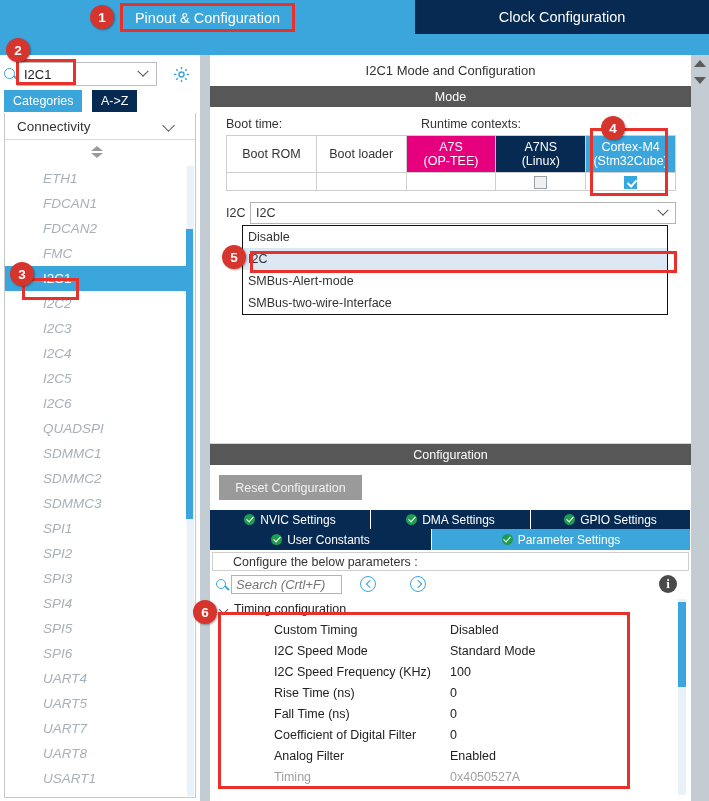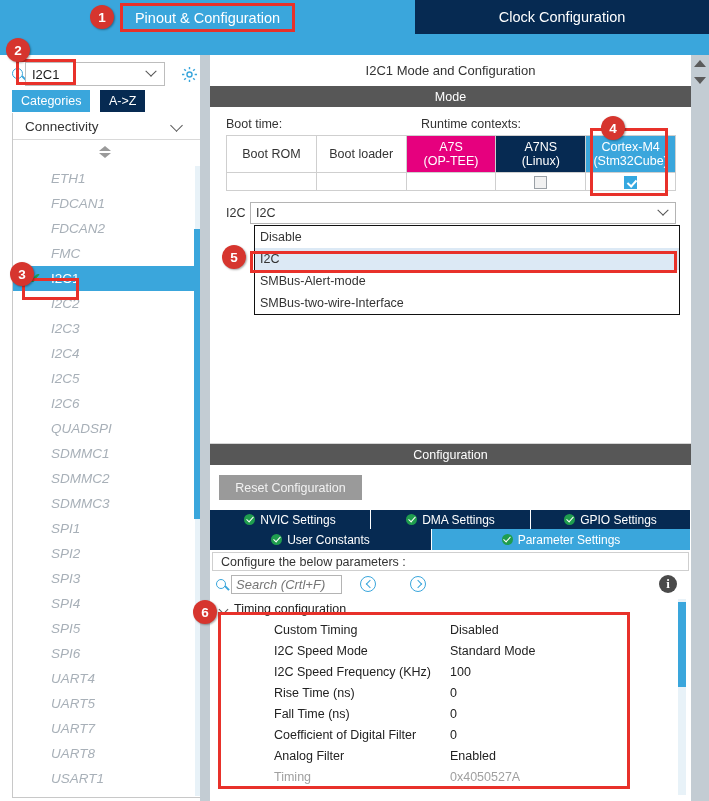--- a/index.html
+++ b/index.html
@@ -40,21 +40,21 @@
     display: flex; align-items: center; gap: 7px;
   }
   #softpacks .chev {
     display: inline-block; width: 11px; height: 11px;
     border-right: 2.5px solid #fff; border-bottom: 2.5px solid #fff;
     transform: rotate(45deg) translate(-2px,-2px);
   }
 
   
   #leftpanel {
-    position: absolute; left: 8px; top: 55px; width: 176px; height: 746px;
+    position: absolute; left: 0; top: 55px; width: 176px; height: 746px;
     background: #ffffff;
   }
   #searchrow {
     position: absolute; left: 0; top: 3px; width: 210px; height: 32px;
   }
   #search-magnifier {
     position: absolute; left: 4px; top: 10px;
     width: 11px; height: 11px; border: 1.8px solid #3aa6dc; border-radius: 50%;
   }
   #search-magnifier::after {
@@ -218,21 +218,21 @@
     display: flex; align-items: center;
   }
   #i2c-combo .val { flex: 1; padding-left: 5px; font-size: 12.5px; color: #333; }
   #i2c-combo .dd { width: 24px; display:flex; align-items:center; justify-content:center; }
   #i2c-combo .dd i {
     display:block; width: 8px; height: 8px;
     border-right: 1.6px solid #555; border-bottom: 1.6px solid #555;
     transform: rotate(45deg) translate(-2px,-2px);
   }
   #i2c-dropdown {
-    position: absolute; left: 44px; top: 118px; width: 426px;
+    position: absolute; left: 32px; top: 118px; width: 426px;
     border: 1px solid #111; background: #ffffff;
   }
   #i2c-dropdown .opt {
     height: 22px; line-height: 22px; padding-left: 5px;
     font-size: 12.5px; color: #333;
   }
   #i2c-dropdown .opt.sel { background: #dce9f5; }
 
   
   #cfg-band { position: absolute; left: 0; top: 389px; width: 481px; }
@@ -265,21 +265,21 @@
   }
   .okdot::after {
     content: ""; position: absolute; left: 3.4px; top: 1.4px;
     width: 3px; height: 6px;
     border-right: 1.6px solid #fff; border-bottom: 1.6px solid #fff;
     transform: rotate(42deg);
   }
   #cfg-hint {
     position: absolute; left: 2px; top: 87px; width: 477px; height: 19px;
     border: 1px solid #cfcfcf; background: #fff;
-    display: flex; align-items: center; padding-left: 8px;
+    display: flex; align-items: center; padding-left: 20px;
     font-size: 12.5px; color: #333;
   }
   #searchbar2 {
     position: absolute; left: 2px; top: 108px; width: 477px; height: 25px;
   }
   #mag2 {
     position: absolute; left: 4px; top: 6px;
     width: 10px; height: 10px; border: 1.8px solid #3aa6dc; border-radius: 50%;
   }
   #mag2::after {

